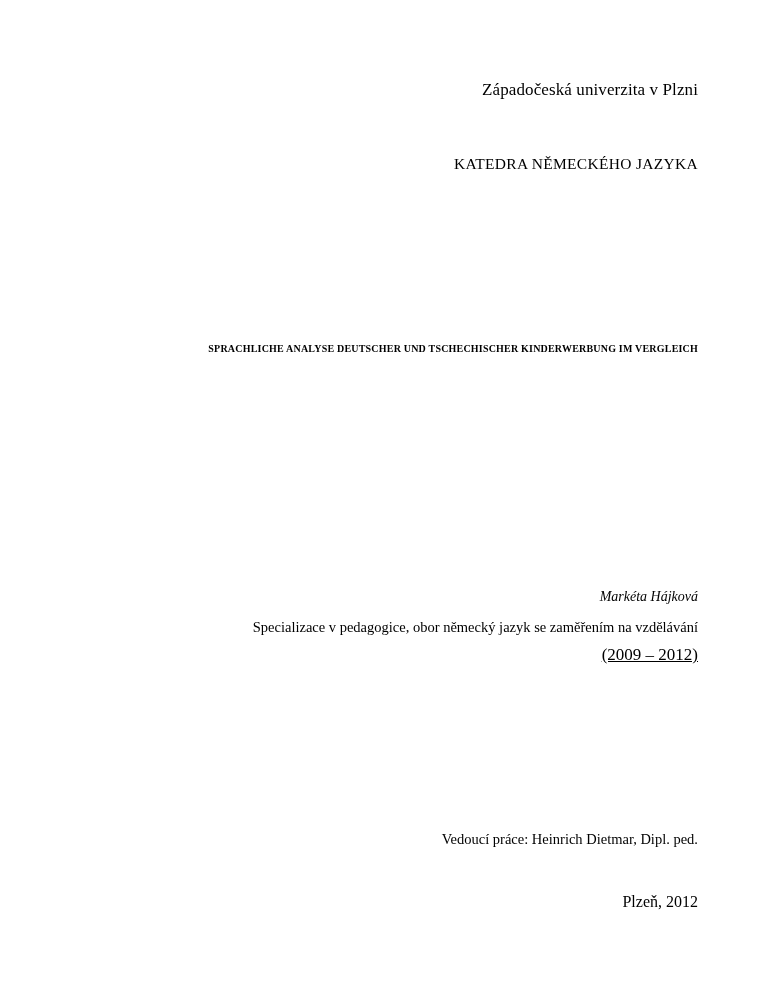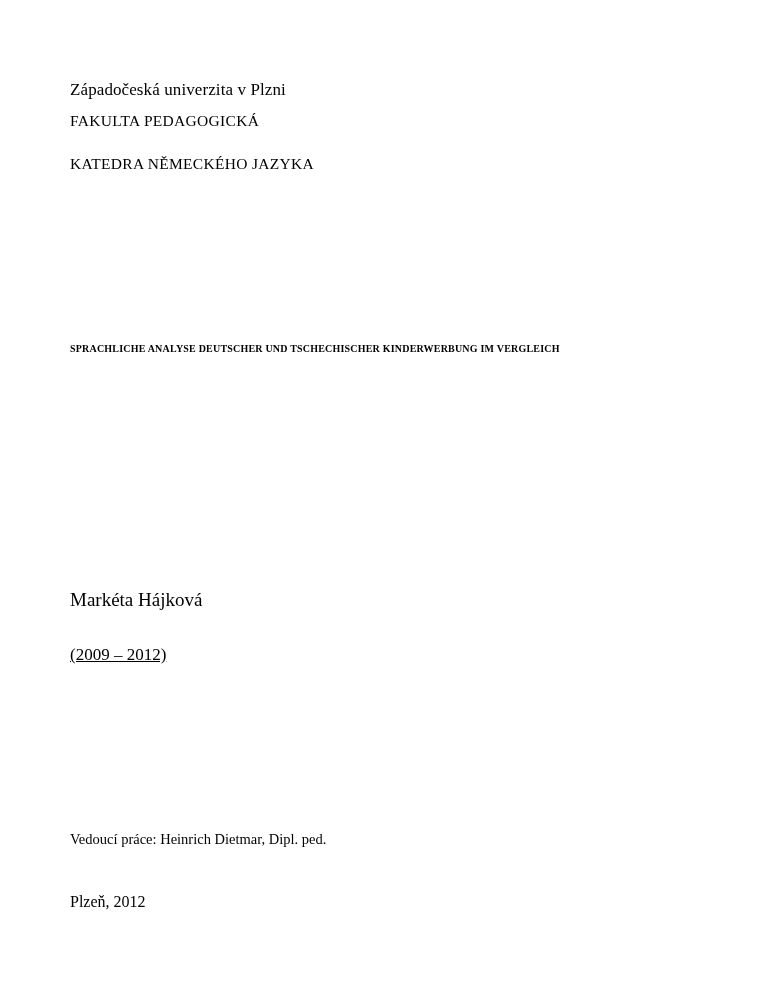--- a/index.html
+++ b/index.html
@@ -19,21 +19,21 @@
     width: 768px;
     height: 994px;
     box-sizing: border-box;
     padding: 0 70px;
     background: #ffffff;
   }
   .block {
     position: absolute;
     left: 70px;
     right: 70px;
-    text-align: left;
+    text-align: right;
   }
   .uni-name {
     top: 78px;
     font-size: 17px;
     line-height: 1.45;
     letter-spacing: 0.1px;
   }
   .faculty {
     top: 110px;
     font-size: 15.5px;
@@ -59,22 +59,23 @@
   }
   .thesis-type {
     top: 427px;
     font-size: 17px;
     letter-spacing: 1.1px;
     font-family: "DejaVu Sans", "Liberation Sans", sans-serif;
     font-weight: 400;
   }
   .author {
     top: 586px;
-    font-size: 19px;
+    font-size: 14px;
     line-height: 1.5;
+    font-style: italic;
   }
   .program {
     top: 617px;
     font-size: 14.5px;
     line-height: 1.5;
   }
   .years {
     top: 642px;
     font-size: 17px;
     line-height: 1.5;
@@ -91,29 +92,29 @@
     line-height: 1.5;
   }
 </style>
 </head>
 <body>
 
 <div class="page">
 
   <div class="block uni-name">Západočeská univerzita v Plzni</div>
 
-  <div class="block faculty">FAKULTA PEDAGOGICKÁ</div>
 
   <div class="block department">KATEDRA NĚMECKÉHO JAZYKA</div>
 
   <div class="block thesis-title">SPRACHLICHE ANALYSE DEUTSCHER UND TSCHECHISCHER KINDERWERBUNG IM VERGLEICH</div>
 
 
   <div class="block author">Markéta Hájková</div>
 
+  <div class="block program">Specializace v pedagogice, obor německý jazyk se zaměřením na vzdělávání</div>
 
   <div class="block years">(2009 – 2012)</div>
 
   <div class="block supervisor">Vedoucí práce: Heinrich Dietmar, Dipl. ped.</div>
 
   <div class="block place-year">Plzeň, 2012</div>
 
 </div>
 
 </body></html>

